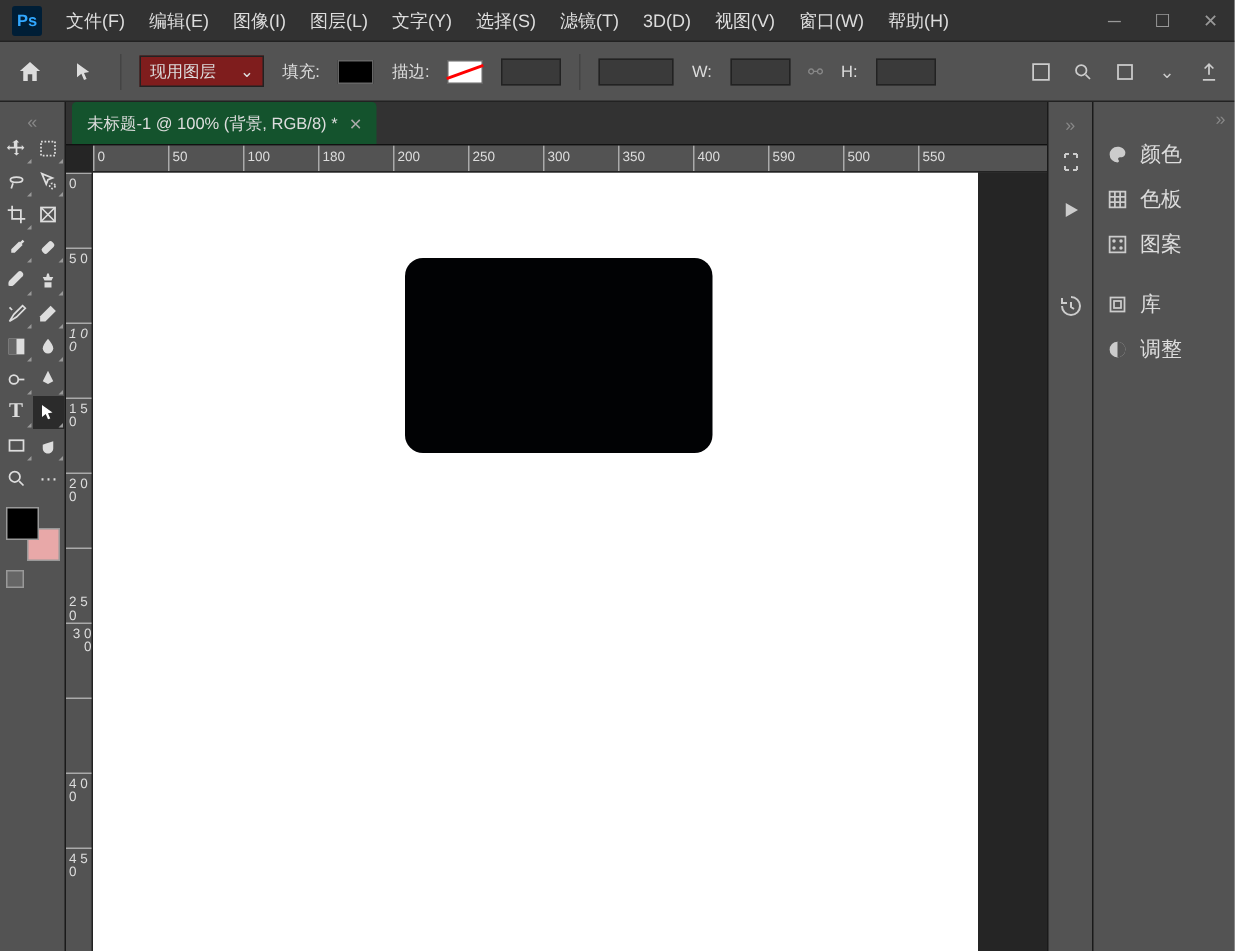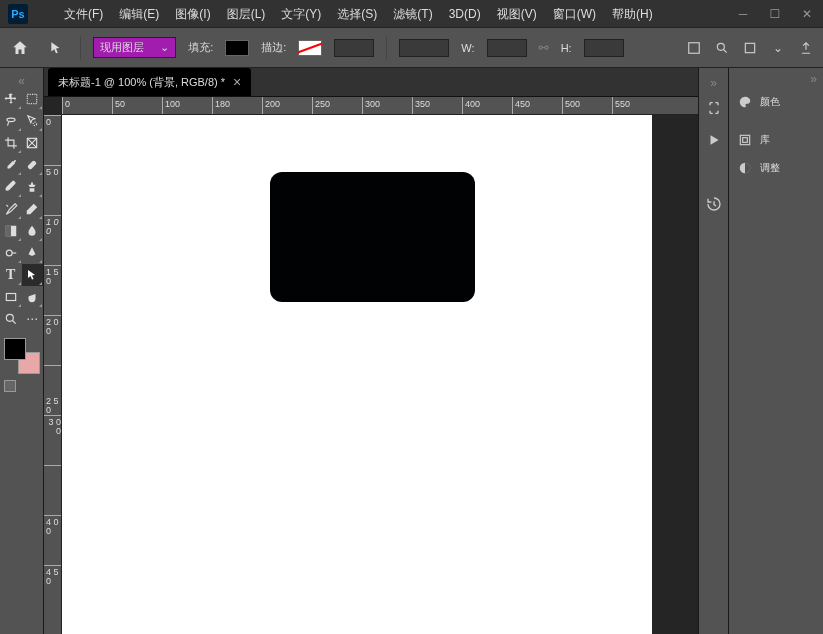--- a/index.html
+++ b/index.html
@@ -1,29 +1,29 @@
 <!DOCTYPE html>
 <html><head>
 <meta charset="utf-8">
 <style>
 * { margin: 0; padding: 0; box-sizing: border-box; user-select: none; }
 body { width: 823px; height: 634px; background: #323232; font-family: "Microsoft YaHei", Arial, sans-serif; font-size: 12px; color: #ddd; overflow: hidden; }
 
 
 .titlebar { height: 28px; background: #323232; display: flex; align-items: center; border-bottom: 1px solid #222; }
 .ps-logo { width: 20px; height: 20px; margin: 0 8px; background: #001e36; color: #31a8ff; display: flex; align-items: center; justify-content: center; font-weight: bold; font-size: 11px; border-radius: 2px; }
-.menubar { display: flex; flex: 1; margin-left: 20px; }
+.menubar { display: flex; flex: 1; }
 .menubar span { padding: 0 8px; line-height: 28px; cursor: default; }
 .window-controls { display: flex; margin-left: auto; }
 .window-controls div { width: 32px; height: 28px; display: flex; align-items: center; justify-content: center; color: #999; }
 
 
 .optbar { height: 40px; display: flex; align-items: center; padding: 0 8px; gap: 12px; border-bottom: 1px solid #222; background: #535353; }
 .home-icon, .arrow-icon { width: 24px; height: 24px; display: flex; align-items: center; justify-content: center; color: #ddd; }
-.opt-dropdown { background: #a21caf; border: 1px solid #222; padding: 2px 6px; display: flex; align-items: center; gap: 16px; font-size: 11px; }
+.opt-dropdown { background: #7f1d1d; border: 1px solid #222; padding: 2px 6px; display: flex; align-items: center; gap: 16px; font-size: 11px; }
 .opt-label { font-size: 11px; color: #ddd; }
 .swatch { width: 24px; height: 16px; background: #000; border: 1px solid #666; }
 .stroke-swatch { width: 24px; height: 16px; background: #fff; position: relative; border: 1px solid #666; }
 .stroke-swatch::after { content:""; position:absolute; width:26px; height:2px; background:red; top:6px; left:-2px; transform:rotate(-20deg); }
 .divider { width: 1px; height: 24px; background: #444; }
 .opt-input { width: 40px; height: 18px; background: #3a3a3a; border: 1px solid #222; }
 .link-icon { color: #888; }
 .right-opts { margin-left: auto; display: flex; gap: 10px; align-items: center; }
 .right-opts div { width: 18px; height: 18px; display:flex; align-items:center; justify-content:center; color:#ccc; }
 
@@ -38,40 +38,40 @@
 .tool .mark { position:absolute; bottom:1px; right:1px; width:0; height:0; border-left:3px solid transparent; border-bottom:3px solid #999; }
 .color-swatches { margin-top: 8px; position: relative; width: 36px; height: 36px; margin-left:4px; }
 .fg { position:absolute; top:0; left:0; width:22px; height:22px; background:#000; border:1px solid #999; }
 .bg { position:absolute; bottom:0; right:0; width:22px; height:22px; background:#e8a8a8; border:1px solid #999; }
 .mini-swatches { display:flex; margin-top:6px; margin-left:4px; gap:0; }
 .mini-swatches div { width:12px; height:12px; border:1px solid #999; }
 
 
 .docarea { flex:1; display:flex; flex-direction:column; background:#252525; }
 .doctab-bar { height: 30px; background:#323232; display:flex; align-items:flex-end; padding-left:4px; border-bottom:1px solid #111; }
-.doctab { background:#000000; padding: 6px 10px; font-size:11px; display:flex; align-items:center; gap:8px; border-top-left-radius:3px; border-top-right-radius:3px; }
+.doctab { background:#14532d; padding: 6px 10px; font-size:11px; display:flex; align-items:center; gap:8px; border-top-left-radius:3px; border-top-right-radius:3px; }
 .doctab .close { color:#aaa; font-size:14px; }
 .rulers-wrap { flex:1; display:flex; flex-direction:column; position:relative; }
 .hruler { height:18px; display:flex; background:#535353; border-bottom:1px solid #222; position:relative; margin-left:18px; overflow:hidden; }
 .hruler .tickblock { position:relative; width:50px; border-left:1px solid #aaa; }
 .hruler .tickblock span { position:absolute; top:2px; left:2px; font-size:9px; color:#ddd; }
 .hv-row { flex:1; display:flex; overflow:hidden; }
 .vruler { width:18px; background:#535353; border-right:1px solid #222; position:relative; }
 .vruler .tickblock { position:relative; height:50px; border-top:1px solid #aaa; }
 .vruler .tickblock span { position:absolute; top:2px; left:2px; font-size:9px; color:#ddd; writing-mode: horizontal-tb; }
 .canvas-wrap { flex:1; background:#252525; display:flex; align-items:flex-start; justify-content:flex-start; position:relative; overflow:hidden; }
 .canvas { width: 590px; height: 590px; background:#fff; position:relative; margin-top:-3px; }
 .shape { position:absolute; top:60px; left:208px; width:205px; height:130px; background:#010204; border-radius:12px; }
 
 
 .rightcol { display:flex; }
 .rc-group { width: 30px; background:#535353; border-left:1px solid #1a1a1a; display:flex; flex-direction:column; align-items:center; padding-top:8px; gap:12px; }
 .rc-group .ic { width:20px; height:20px; display:flex; align-items:center; justify-content:center; color:#ccc; }
 .panels { width: 95px; background:#535353; border-left:1px solid #1a1a1a; display:flex; flex-direction:column; padding-top:4px; }
-.panels .entry { display:flex; align-items:center; gap:7px; padding:6px 8px; font-size:10px; }
+.panels .entry { display:flex; align-items:center; gap:7px; padding:6px 8px; font-size:14px; }
 .panels .sep { height: 10px; }
 .panels .ic { width:16px; height:16px; display:flex; align-items:center; justify-content:center; color:#ccc; }
 .panel-top { height:16px; display:flex; justify-content:flex-end; padding-right:6px; color:#888; }
 
 svg { display:block; }
 </style>
 </head>
 <body>
 
 <div class="titlebar">
@@ -344,21 +344,21 @@
           <div class="tickblock">
             <span>300</span>
           </div>
           <div class="tickblock">
             <span>350</span>
           </div>
           <div class="tickblock">
             <span>400</span>
           </div>
           <div class="tickblock">
-            <span>450</span>
+            <span>590</span>
           </div>
           <div class="tickblock">
             <span>500</span>
           </div>
           <div class="tickblock">
             <span>550</span>
           </div>
         </div>
       <div class="hv-row">
         <div class="vruler" id="vruler">
@@ -427,20 +427,41 @@
     <div class="panels">
       <div class="panel-top">»</div>
       <div class="entry">
         <span class="ic">
             <svg width="14" height="14" viewBox="0 0 24 24" fill="#ccc">
               <path d="M12 3a9 9 0 100 18c2 0 2-2 1-3s0-3 2-3h2c2 0 4-2 4-5 0-4-4-7-9-7z"></path>
             </svg>
           </span>
         <span>颜色</span>
       </div>
+      <div class="entry">
+        <span class="ic">
+            <svg width="14" height="14" viewBox="0 0 24 24" fill="none" stroke="#ccc" stroke-width="2">
+              <rect x="3" y="3" width="18" height="18"></rect>
+              <path d="M3 9h18M3 15h18M9 3v18M15 3v18"></path>
+            </svg>
+          </span>
+        <span>色板</span>
+      </div>
+      <div class="entry">
+        <span class="ic">
+            <svg width="14" height="14" viewBox="0 0 24 24" fill="none" stroke="#ccc" stroke-width="2">
+              <rect x="3" y="3" width="18" height="18"></rect>
+              <circle cx="8" cy="8" r="1"></circle>
+              <circle cx="16" cy="8" r="1"></circle>
+              <circle cx="8" cy="16" r="1"></circle>
+              <circle cx="16" cy="16" r="1"></circle>
+            </svg>
+          </span>
+        <span>图案</span>
+      </div>
       <div class="sep"></div>
       <div class="entry">
         <span class="ic">
             <svg width="14" height="14" viewBox="0 0 24 24" fill="none" stroke="#ccc" stroke-width="2">
               <rect x="4" y="4" width="16" height="16"></rect>
               <rect x="8" y="8" width="8" height="8"></rect>
             </svg>
           </span>
         <span>库</span>
       </div>

